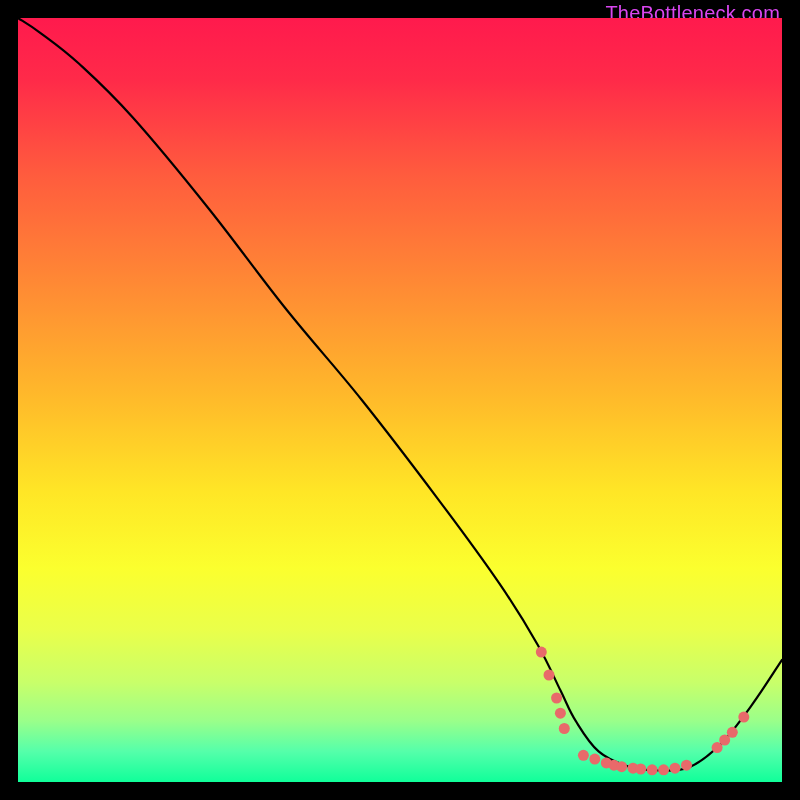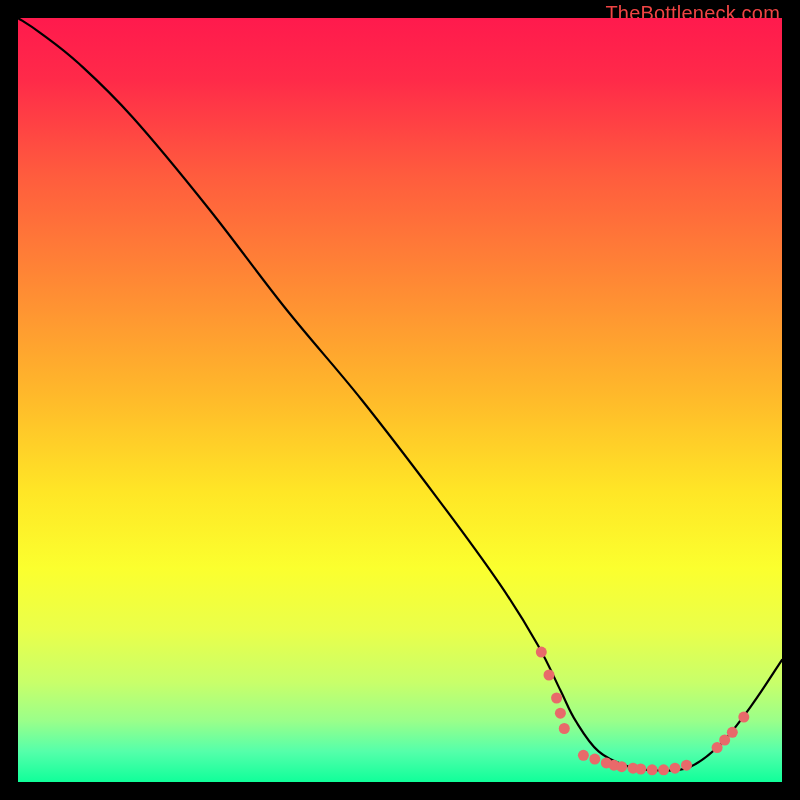--- a/index.html
+++ b/index.html
@@ -24,21 +24,21 @@
     width: 100%;
     height: 100%;
   }
   .watermark {
     position: absolute;
     top: 2px;
     right: 20px;
     font-family: Arial, Helvetica, sans-serif;
     font-size: 20px;
     font-weight: 500;
-    color: #ef4444;
+    color: #d946ef;
     letter-spacing: 0.2px;
   }
   svg.curve {
     position: absolute;
     left: 0;
     top: 0;
     width: 100%;
     height: 100%;
     overflow: visible;
   }

